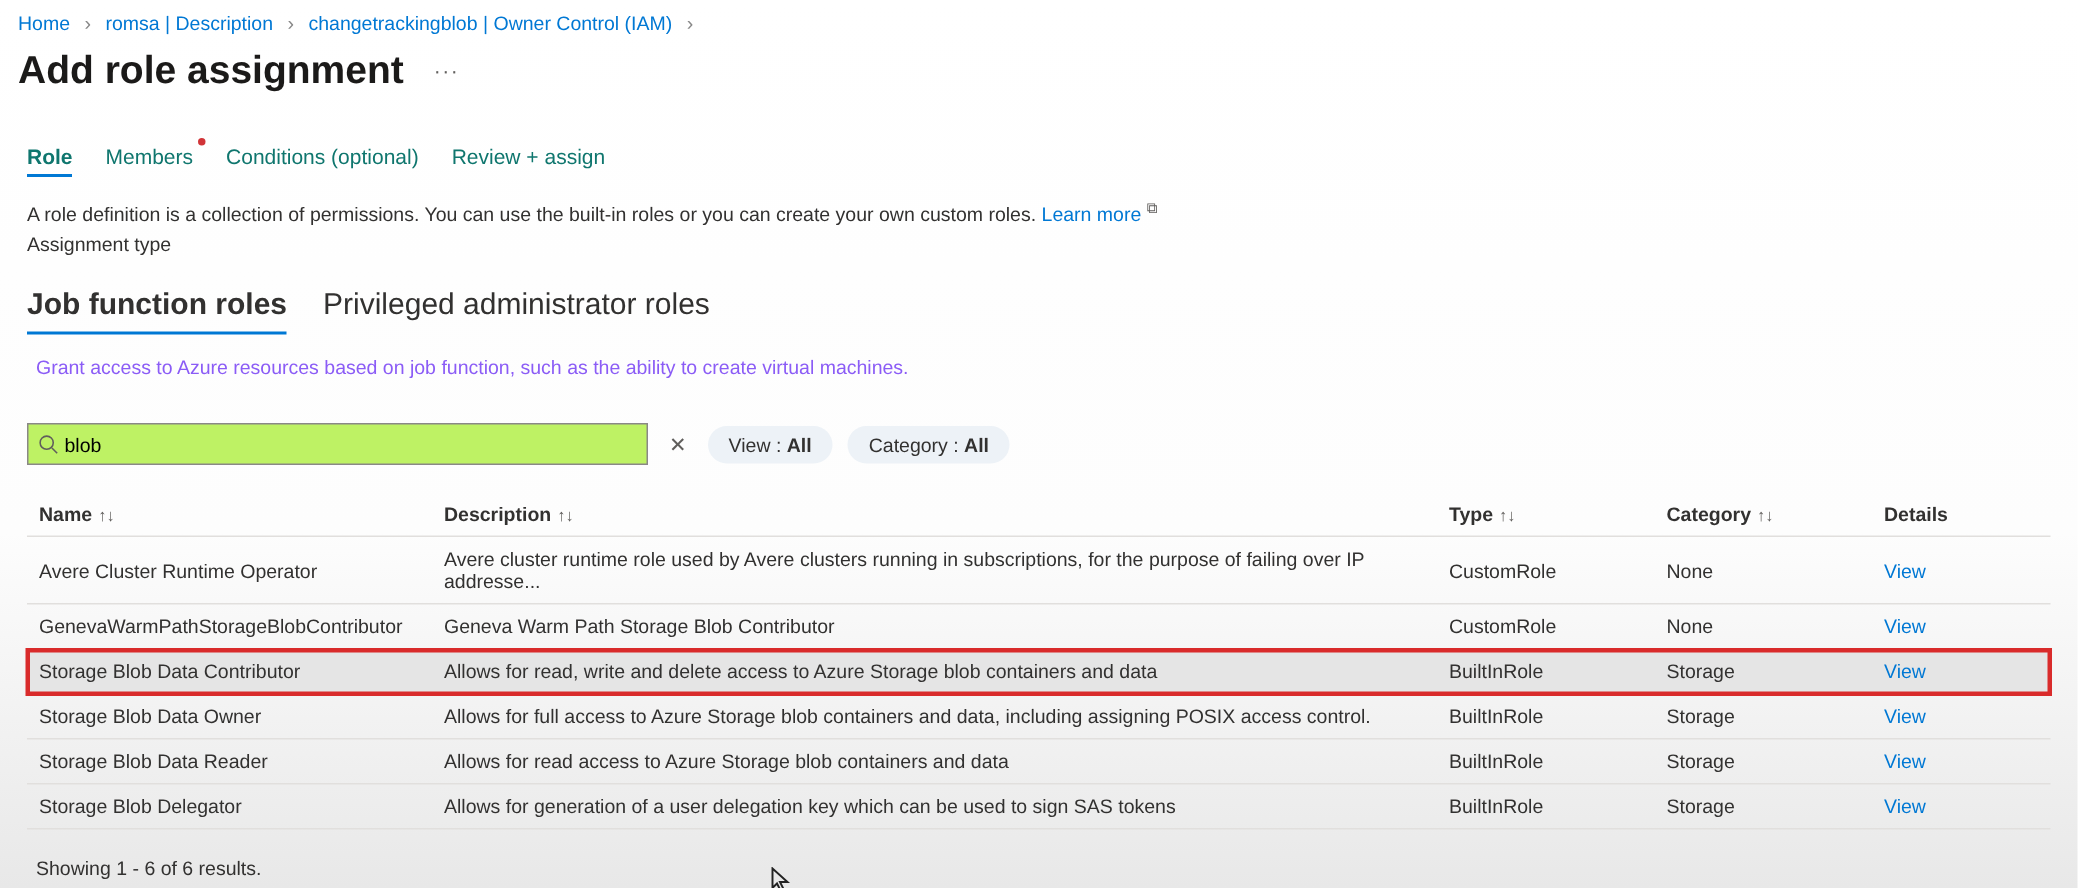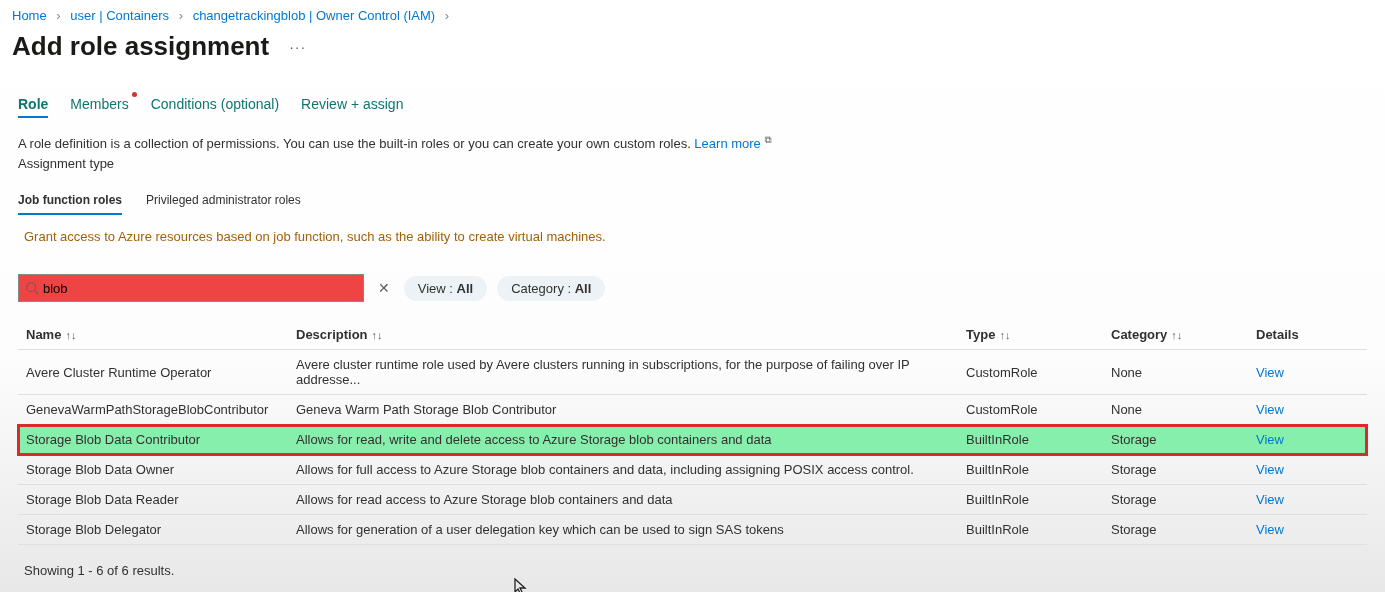--- a/index.html
+++ b/index.html
@@ -53,40 +53,40 @@
     font-size: 13px;
     color: #323130;
     line-height: 1.5;
   }
   .desc-row a { color: #0078d4; text-decoration: none; }
   .ext-icon { font-size: 10px; vertical-align: super; color: #605e5c;}
   .subtabs {
     padding: 18px 18px 0;
     display: flex;
     gap: 24px;
-    font-size: 12px;
+    font-size: 20px;
   }
   .subtab { color: #323130; cursor: pointer; padding-bottom: 6px; }
   .subtab.active { font-weight: 600; border-bottom: 2px solid #0078d4; }
   .sub-desc {
     padding: 14px 24px 2px;
     font-size: 13px;
-    color: #a16207;
+    color: #8b5cf6;
   }
   .filter-row {
     padding: 28px 18px 8px;
     display: flex;
     align-items: center;
     gap: 10px;
   }
   .searchbox {
     display: flex; align-items: center;
-    width: 346px;
+    width: 414px;
     border: 1px solid #8a8886;
-    background: #ef4444;
+    background: #bef264;
     height: 28px;
     padding: 0 6px;
     justify-content: space-between;
   }
   .searchbox svg { flex: 0 0 auto; }
   .searchbox input {
     border: none; outline: none;
     flex: 1;
     font-size: 13px;
     padding: 2px 4px;
@@ -109,21 +109,21 @@
     grid-template-columns: 270px 670px 145px 145px 120px;
     align-items: center;
     border-bottom: 1px solid #e1dfdd;
     padding: 7px 8px;
     font-size: 13px;
   }
   .thead { font-weight: 600; color: #323130; border-bottom: 1px solid #e1dfdd;}
   .thead .sort { color: #605e5c; font-size: 11px; margin-left: 4px; }
   .trow .link { color: #0078d4; cursor: pointer; }
   .trow.highlight {
-    background: #86efac;
+    background: #e5e5e5;
     outline: 3px solid #d92b2b;
     outline-offset: -2px;
   }
   .results-count {
     padding: 18px 24px;
     font-size: 13px;
     color: #323130;
   }
   .cursor {
     position: absolute;
@@ -132,21 +132,21 @@
     color: #222;
     pointer-events: none;
   }
 </style>
 </head>
 <body>
 
 <div class="breadcrumb">
   <a>Home</a>
   <span class="sep">›</span>
-  <a>user | Containers</a>
+  <a>romsa | Description</a>
   <span class="sep">›</span>
   <a>changetrackingblob | Owner Control (IAM)</a>
   <span class="sep">›</span>
 </div>
 
 <div class="page-title-row">
   <div class="page-title">Add role assignment</div>
   <div class="more-dots">···</div>
 </div>
 

